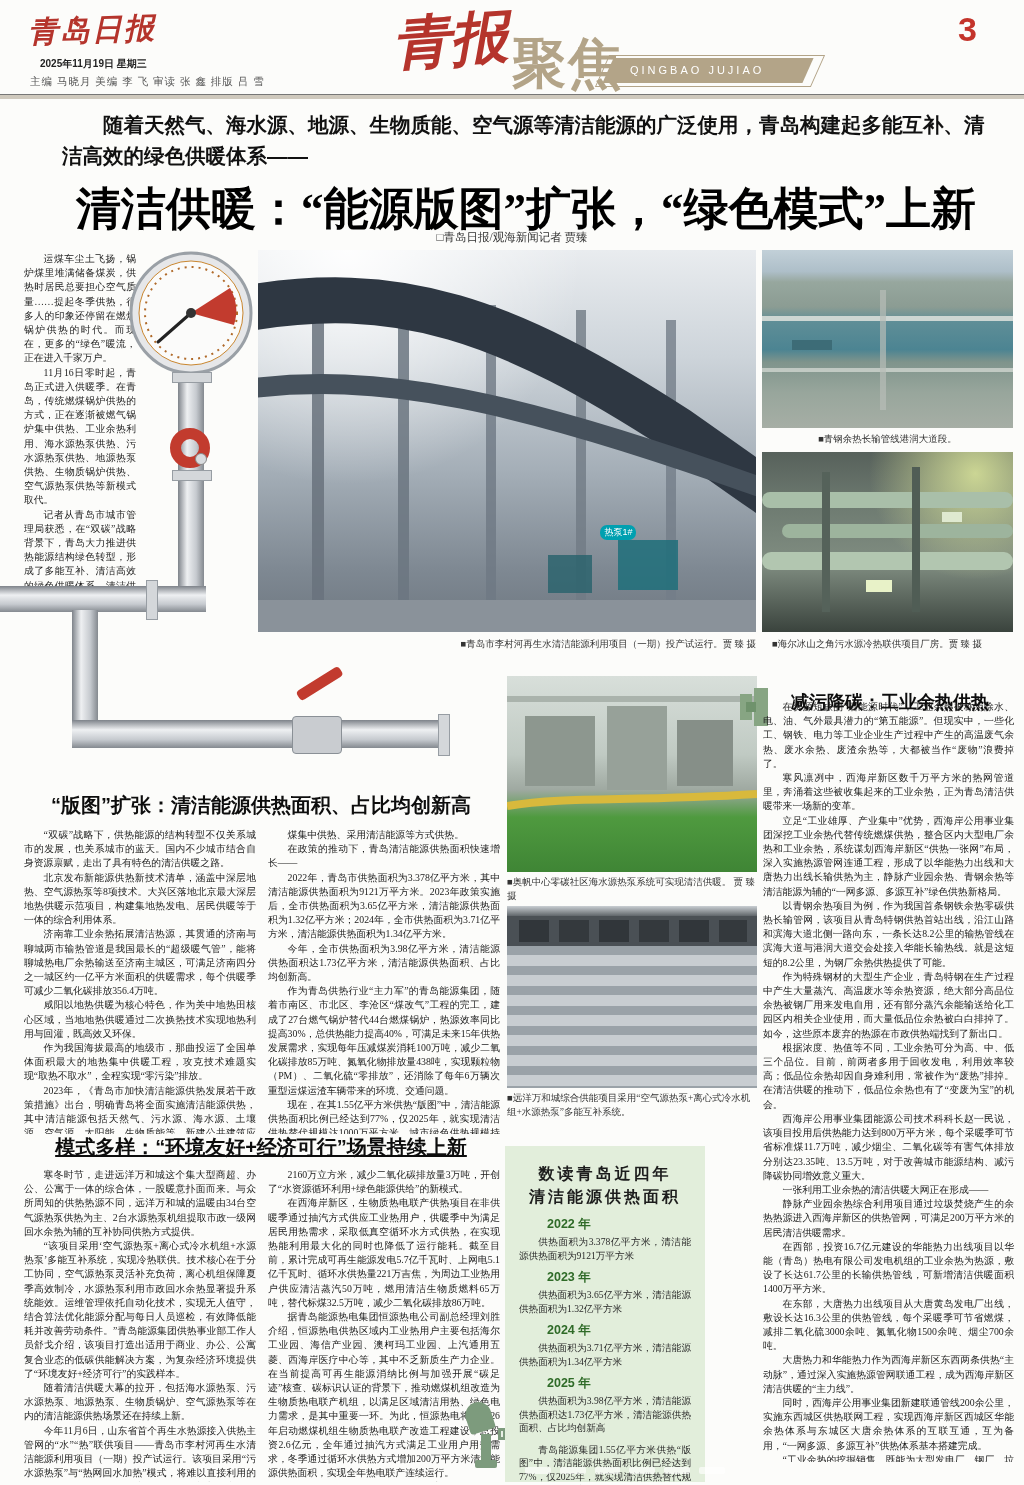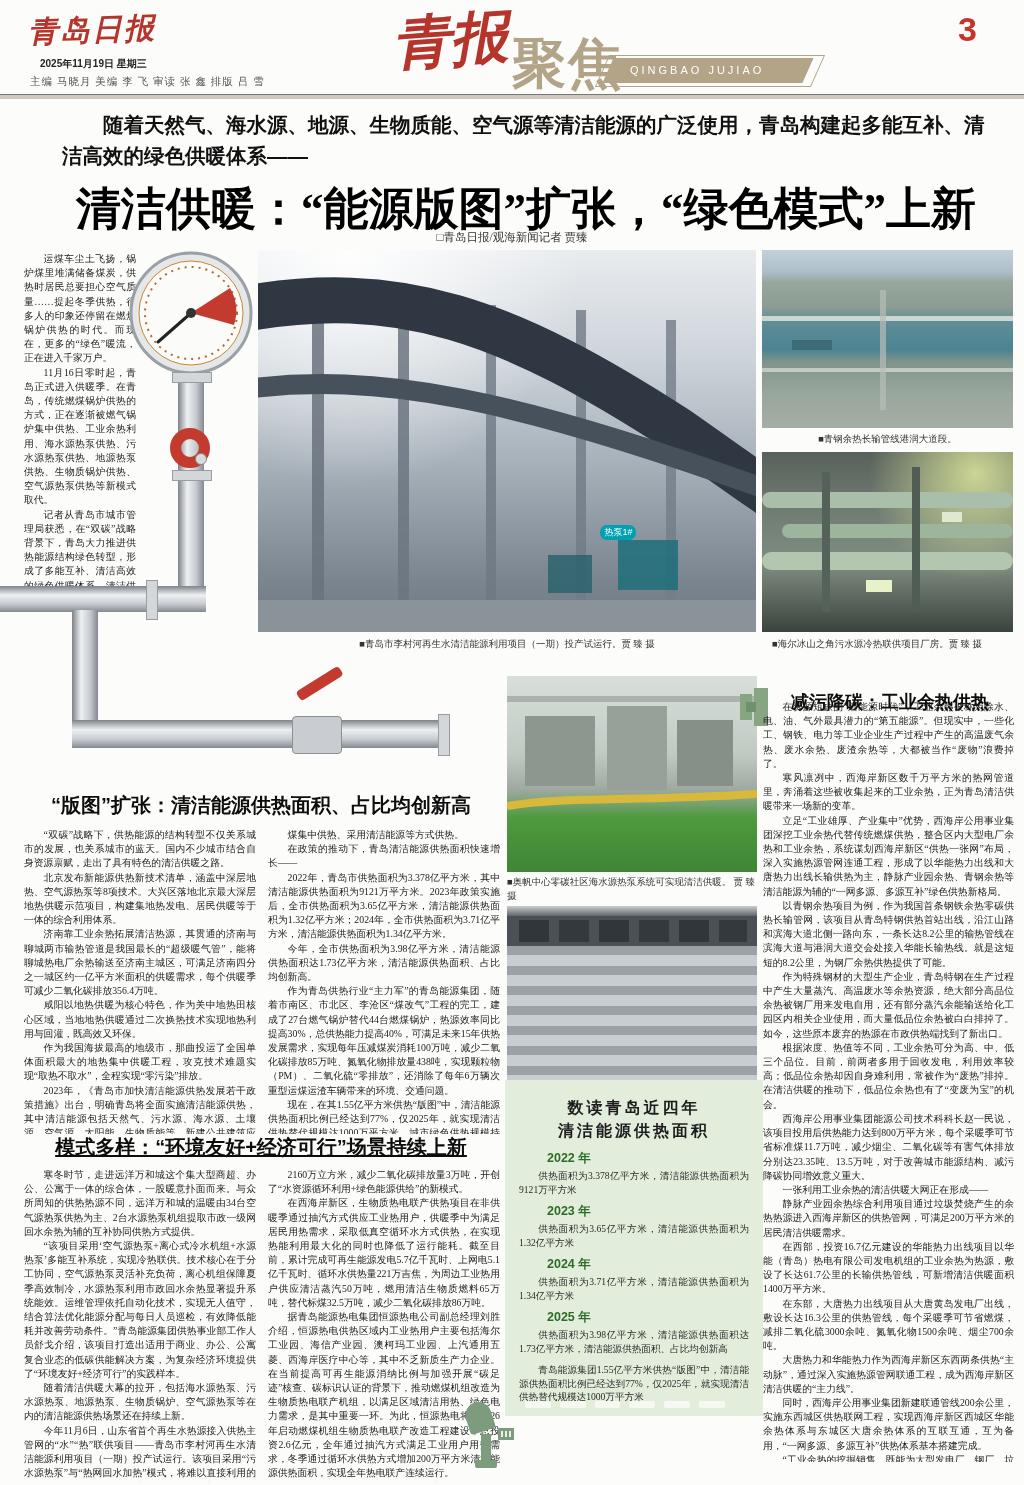--- a/index.html
+++ b/index.html
@@ -155,21 +155,21 @@
       <rect x="318" y="60" width="10" height="310" fill="#707a85" opacity=".8"></rect>
       <rect x="408" y="70" width="10" height="300" fill="#737d88" opacity=".8"></rect>
       <path d="M-20,60 C140,30 250,70 420,180 C460,208 490,230 520,250" stroke="#2e3742" stroke-width="46" fill="none" stroke-linecap="round"></path>
       <path d="M-20,140 C120,120 260,150 510,240" stroke="#46515c" stroke-width="20" fill="none"></path>
       <rect x="360" y="290" width="60" height="50" fill="#1f6f7a" opacity=".85"></rect>
       <rect x="290" y="305" width="44" height="38" fill="#27616b" opacity=".8"></rect>
       <rect x="0" y="350" width="498" height="32" fill="#8a929a"></rect>
     </svg>
     <span class="ptag" style="right:24%;top:72%;border-radius:7px;">热泵1#</span>
   </div>
-  <div class="abs caption" style="left:258px;top:638px;width:498px;text-align:center;">■青岛市李村河再生水清洁能源利用项目（一期）投产试运行。贾 臻 摄</div>
+  <div class="abs caption" style="left:258px;top:638px;width:498px;text-align:right;">■青岛市李村河再生水清洁能源利用项目（一期）投产试运行。贾 臻 摄</div>
 
   <div class="photo photo-aerial" style="left:762px;top:250px;width:251px;height:178px;">
     <svg width="251" height="178" viewBox="0 0 251 178">
       <rect x="0" y="66" width="251" height="5" fill="#d8ded9" opacity=".9"></rect>
       <rect x="0" y="118" width="251" height="4" fill="#cfd6cf" opacity=".8"></rect>
       <rect x="118" y="40" width="6" height="120" fill="#b8beb8" opacity=".7"></rect>
       <rect x="30" y="90" width="40" height="10" fill="#3d6c77"></rect>
     </svg>
   </div>
   <div class="abs caption" style="left:762px;top:433px;width:251px;text-align:center;">■青钢余热长输管线港润大道段。</div>
@@ -270,21 +270,21 @@
       <p class="para">西海岸公用事业集团能源公司技术科科长赵一民说，该项目投用后供热能力达到800万平方米，每个采暖季可节省标准煤11.7万吨，减少烟尘、二氧化碳等有害气体排放分别达23.35吨、13.5万吨，对于改善城市能源结构、减污降碳协同增效意义重大。</p>
       <p class="para">一张利用工业余热的清洁供暖大网正在形成——</p>
       <p class="para">静脉产业园余热综合利用项目通过垃圾焚烧产生的余热热源进入西海岸新区的供热管网，可满足200万平方米的居民清洁供暖需求。</p>
       <p class="para">在西部，投资16.7亿元建设的华能热力出线项目以华能（青岛）热电有限公司发电机组的工业余热为热源，敷设了长达61.7公里的长输供热管线，可新增清洁供暖面积1400万平方米。</p>
       <p class="para">在东部，大唐热力出线项目从大唐黄岛发电厂出线，敷设长达16.3公里的供热管线，每个采暖季可节省燃煤，减排二氧化硫3000余吨、氮氧化物1500余吨、烟尘700余吨。</p>
       <p class="para">大唐热力和华能热力作为西海岸新区东西两条供热“主动脉”，通过深入实施热源管网联通工程，成为西海岸新区清洁供暖的“主力线”。</p>
       <p class="para">同时，西海岸公用事业集团新建联通管线200余公里，实施东西城区供热联网工程，实现西海岸新区西城区华能余热体系与东城区大唐余热体系的互联互通，互为备用，“一网多源、多源互补”供热体系基本搭建完成。</p>
       <p class="para">“工业余热的挖掘销售，既能为大型发电厂、钢厂、垃圾处理厂、污水处理厂等企业增加售热收益，又能有效降低新区城市供热运营成本，与传统燃煤和燃气供热模式相比，每个供暖季可降低全区供热成本3亿元。”西海岸公用事业集团能源公司党委书记、董事长陈立波介绍，清洁热源在全面替代传统燃煤热源后，预计年可节约标煤75万吨，减排二氧化碳220万吨、二氧化硫6000吨，减少的燃煤指标可进行碳交易，实现了社会效益、经济效益、生态效益有机统一。</p>
     </div>
 
-  <div class="abs databox" style="left:505px;top:1080px;width:258px;height:336px;">
+  <div class="abs databox" style="left:505px;top:1146px;width:200px;height:336px;">
     <p class="databox-title">
       <span>数读青岛近四年</span><br>
       <span>清洁能源供热面积</span>
     </p>
     <div>
         <div class="entry-year">2022 年</div>
         <p class="entry-text">供热面积为3.378亿平方米，清洁能源供热面积为9121万平方米</p>
         <div class="entry-year">2023 年</div>
         <p class="entry-text">供热面积为3.65亿平方米，清洁能源供热面积为1.32亿平方米</p>
         <div class="entry-year">2024 年</div>

